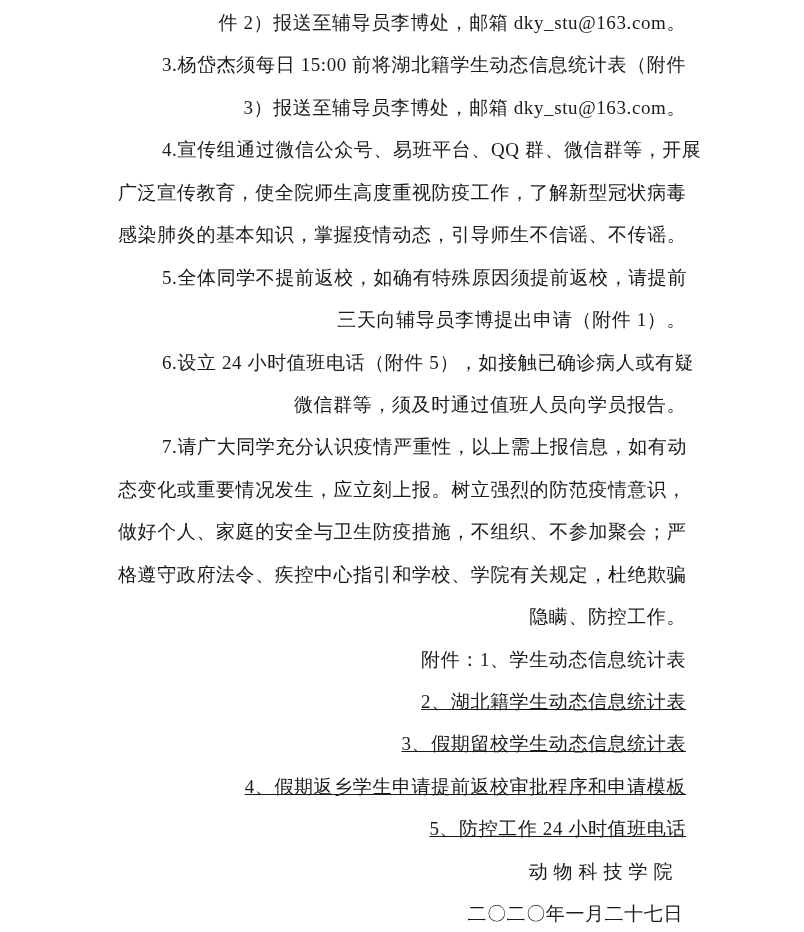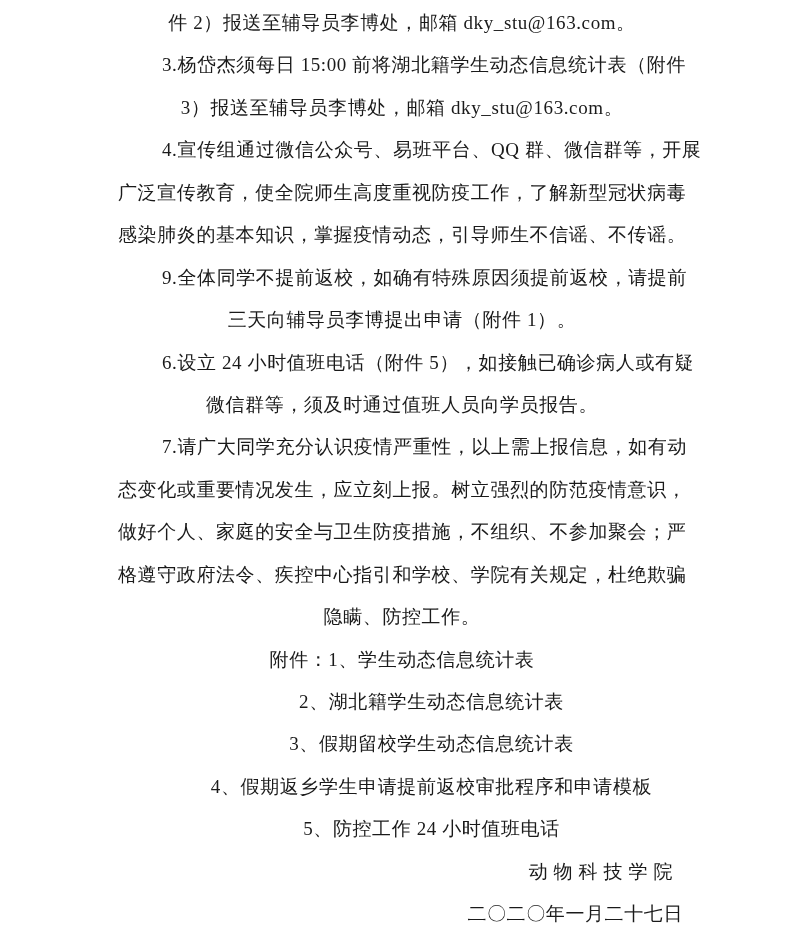--- a/index.html
+++ b/index.html
@@ -20,41 +20,41 @@
     top: 2px;
     width: 568px;
     font-size: 19px;
     letter-spacing: 0.6px;
     color: #1a1a1a;
   }
   .line {
     height: 42.45px;
     line-height: 42.45px;
     white-space: nowrap;
-    text-align: center;
+    text-align: right;
   }
   .indent-para  { padding-left: 44px; }
-  .indent-attach{ padding-left: 59px; }
+  .indent-attach{ padding-left: 59px; text-decoration: underline; }
   .align-justify {
     text-align: justify;
     text-align-last: justify;
   }
   .align-right { text-align: right; }
 </style>
 </head>
 <body style="background: rgb(255, 255, 255);">
 
 <div class="doc" id="doc-root" style="color: rgb(26, 26, 26);">
     <div class="line indent-none align-left">件 2）报送至辅导员李博处，邮箱 dky_stu@163.com。</div>
     <div class="line indent-para align-justify">3.杨岱杰须每日 15:00 前将湖北籍学生动态信息统计表（附件</div>
     <div class="line indent-none align-left">3）报送至辅导员李博处，邮箱 dky_stu@163.com。</div>
     <div class="line indent-para align-justify">4.宣传组通过微信公众号、易班平台、QQ 群、微信群等，开展</div>
     <div class="line indent-none align-justify">广泛宣传教育，使全院师生高度重视防疫工作，了解新型冠状病毒</div>
     <div class="line indent-none align-left">感染肺炎的基本知识，掌握疫情动态，引导师生不信谣、不传谣。</div>
-    <div class="line indent-para align-justify">9.全体同学不提前返校，如确有特殊原因须提前返校，请提前</div>
+    <div class="line indent-para align-justify">5.全体同学不提前返校，如确有特殊原因须提前返校，请提前</div>
     <div class="line indent-none align-left">三天向辅导员李博提出申请（附件 1）。</div>
     <div class="line indent-para align-justify">6.设立 24 小时值班电话（附件 5），如接触已确诊病人或有疑</div>
     <div class="line indent-none align-left">微信群等，须及时通过值班人员向学员报告。</div>
     <div class="line indent-para align-justify">7.请广大同学充分认识疫情严重性，以上需上报信息，如有动</div>
     <div class="line indent-none align-justify">态变化或重要情况发生，应立刻上报。树立强烈的防范疫情意识，</div>
     <div class="line indent-none align-justify">做好个人、家庭的安全与卫生防疫措施，不组织、不参加聚会；严</div>
     <div class="line indent-none align-justify">格遵守政府法令、疾控中心指引和学校、学院有关规定，杜绝欺骗</div>
     <div class="line indent-none align-left">隐瞒、防控工作。</div>
     <div class="line indent-none align-left">附件：1、学生动态信息统计表</div>
     <div class="line indent-attach align-left">2、湖北籍学生动态信息统计表</div>

